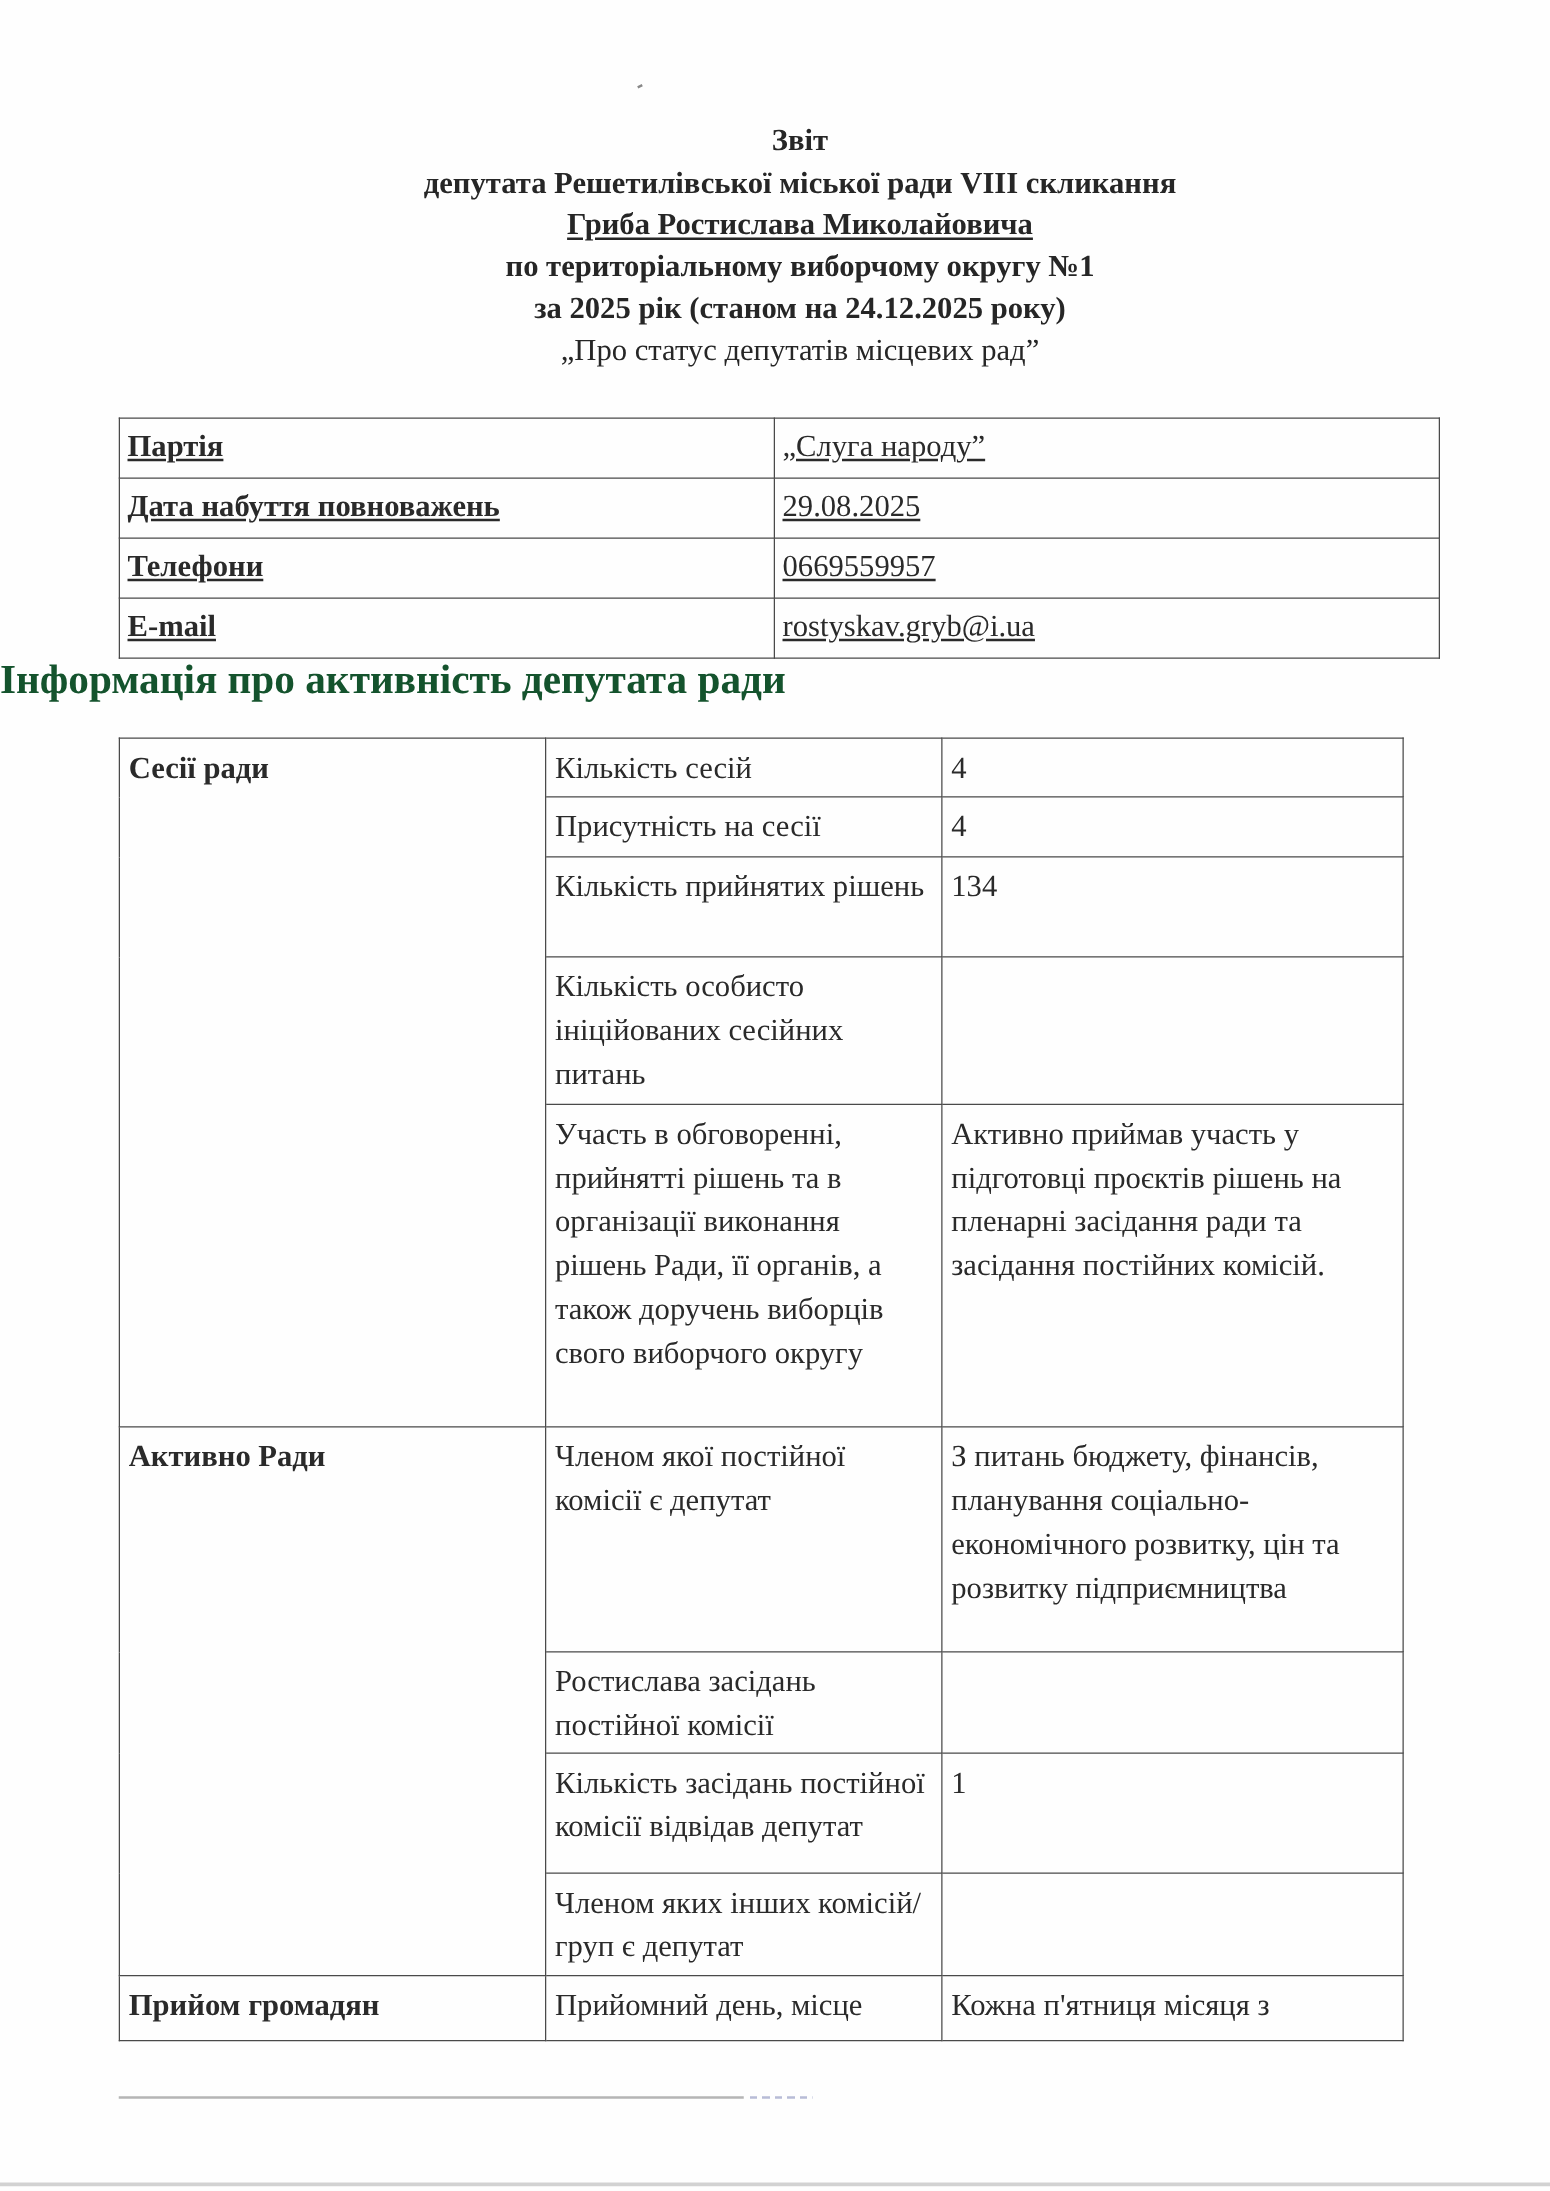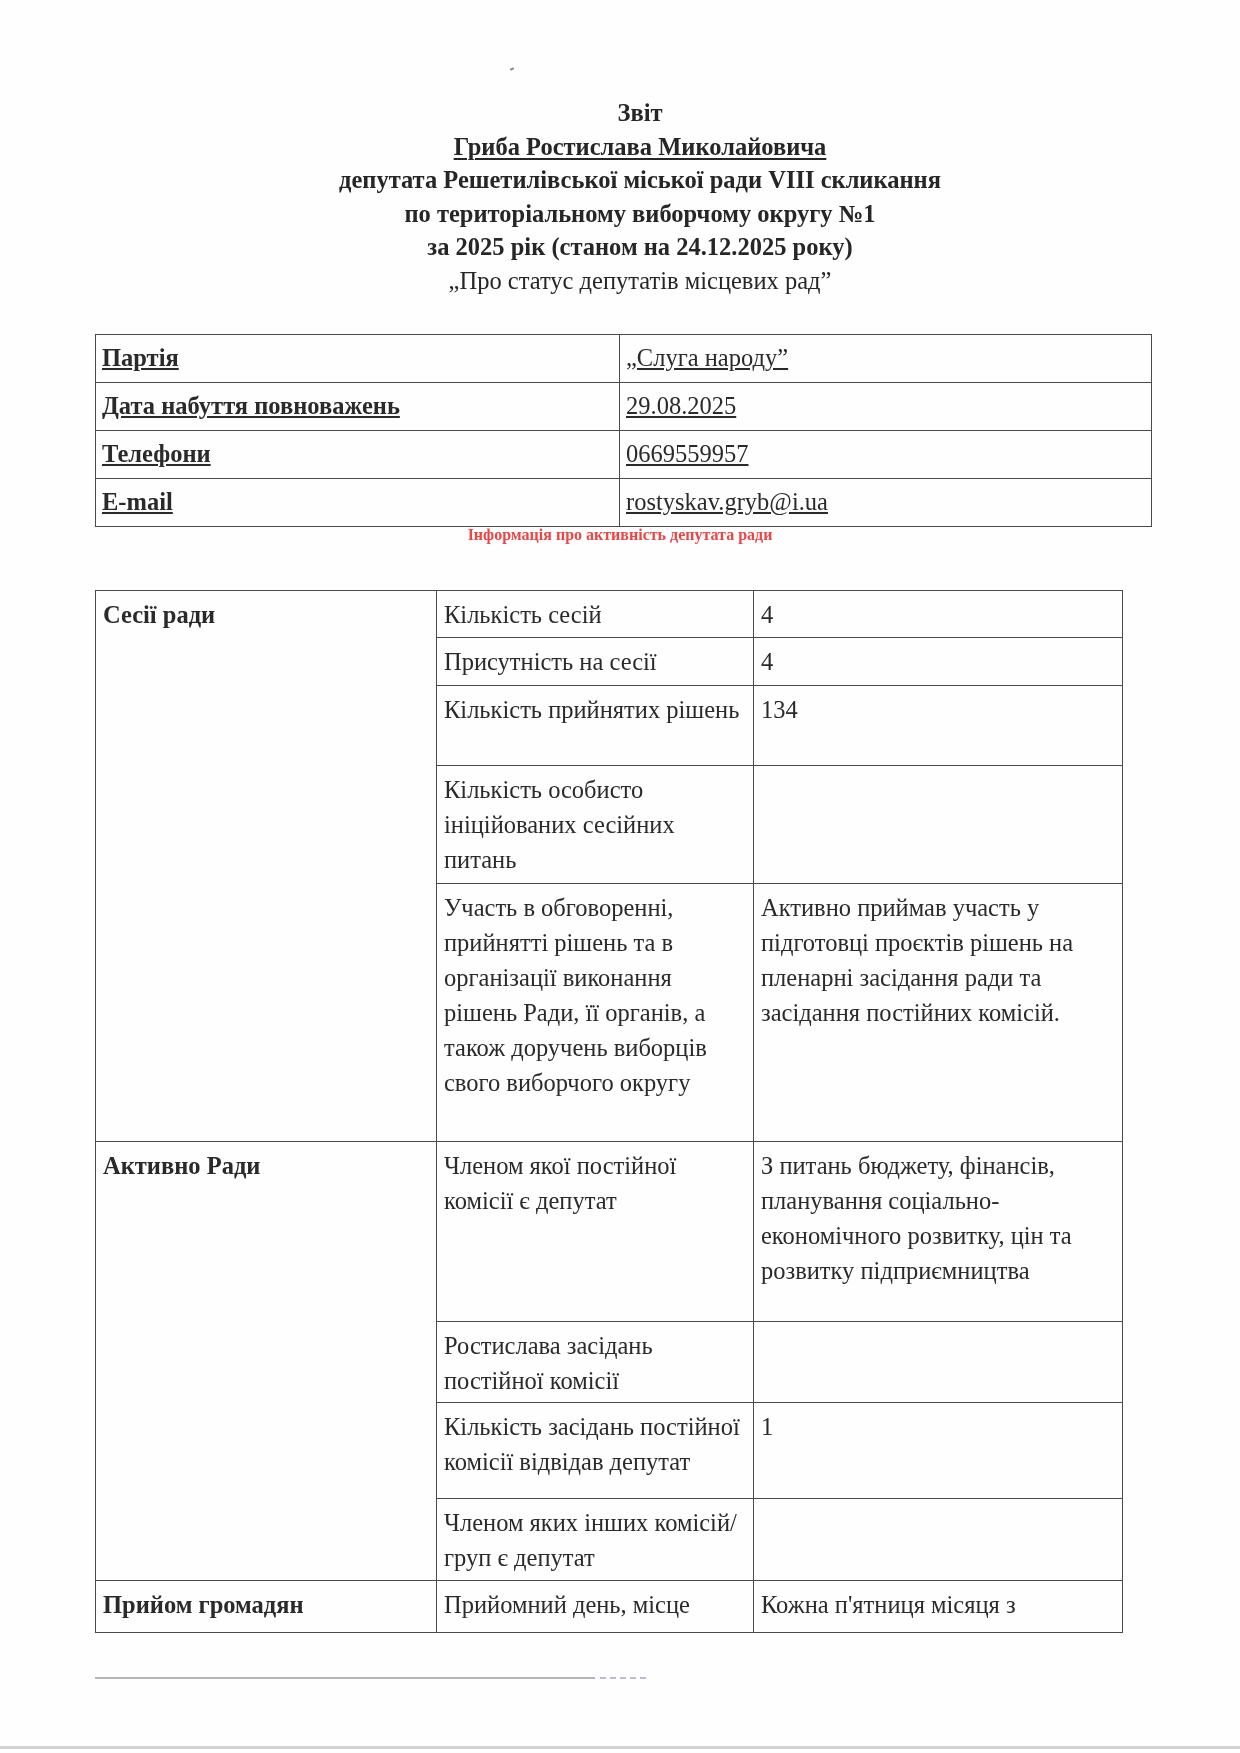--- a/index.html
+++ b/index.html
@@ -67,24 +67,23 @@
       padding: 4px 6px 4px 6px;
       line-height: 38px;
     }
     .info-table td.label { font-weight: bold; width: 511px; }
     .info-table td.value { width: 519px; }
 
     .section-title {
       position: absolute;
       left: 0; top: 526px;
       width: 1240px;
-      text-align: center;
-      font-size: 16px;
+      font-size: 33px;
       font-weight: bold;
-      color: #ef4444;
+      color: #14532d;
     }
 
     .activity-table {
       left: 95px;
       top: 590px;
       width: 1027px;
     }
     .activity-table col.c1 { width: 341px; }
     .activity-table col.c2 { width: 317px; }
     .activity-table col.c3 { width: 369px; }
@@ -114,22 +113,22 @@
     }
   </style>
 </head>
 <body>
 
 <div class="page">
   <div class="scan-speck"></div>
 
   <div class="header">
     <span class="line bold">Звіт</span>
+    <span class="line bold">депутата Решетилівської міської ради VIII скликання</span>
     <span class="line bold"><span class="underline">Гриба Ростислава Миколайовича</span></span>
-    <span class="line bold">депутата Решетилівської міської ради VIII скликання</span>
     <span class="line bold">по територіальному виборчому округу №1</span>
     <span class="line bold">за 2025 рік (станом на 24.12.2025 року)</span>
     <span class="line">„Про статус депутатів місцевих рад”</span>
   </div>
 
   <table class="info-table">
     <tbody>
         <tr>
       <td class="label">Партія</td>
       <td class="value">„Слуга народу”</td>

